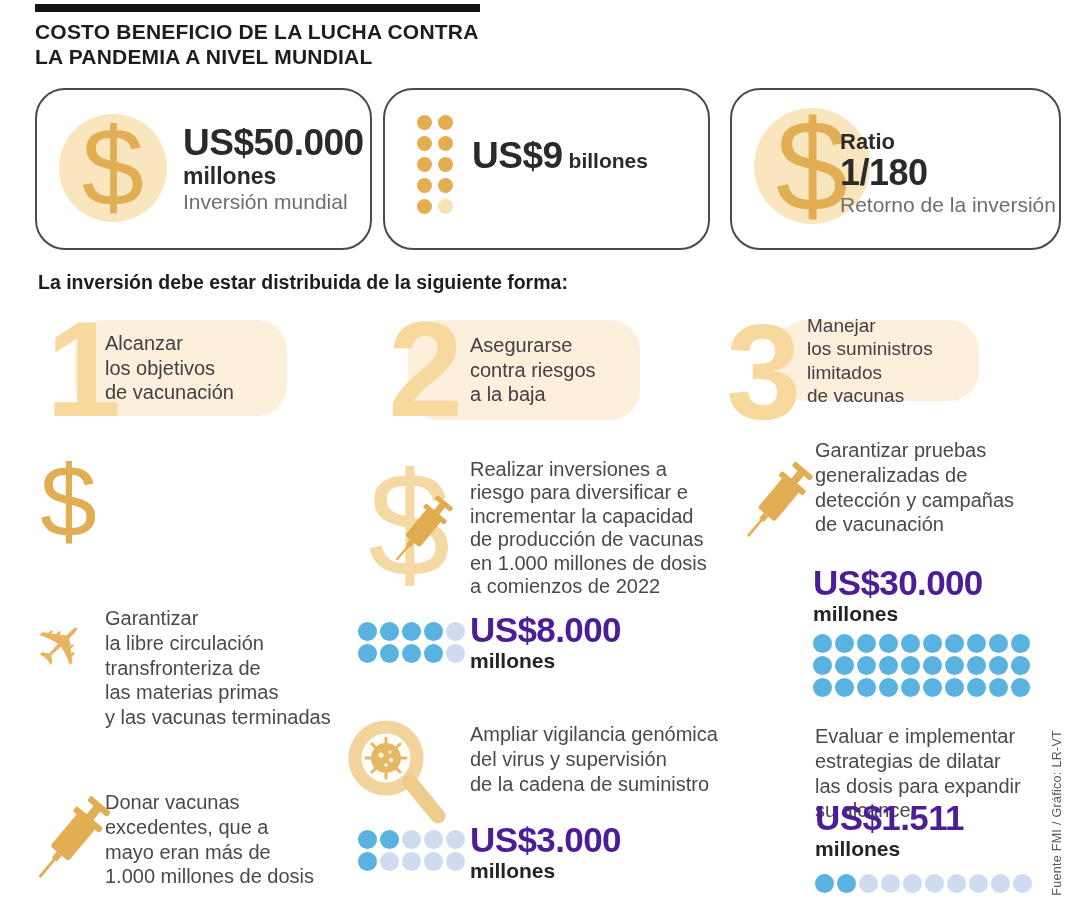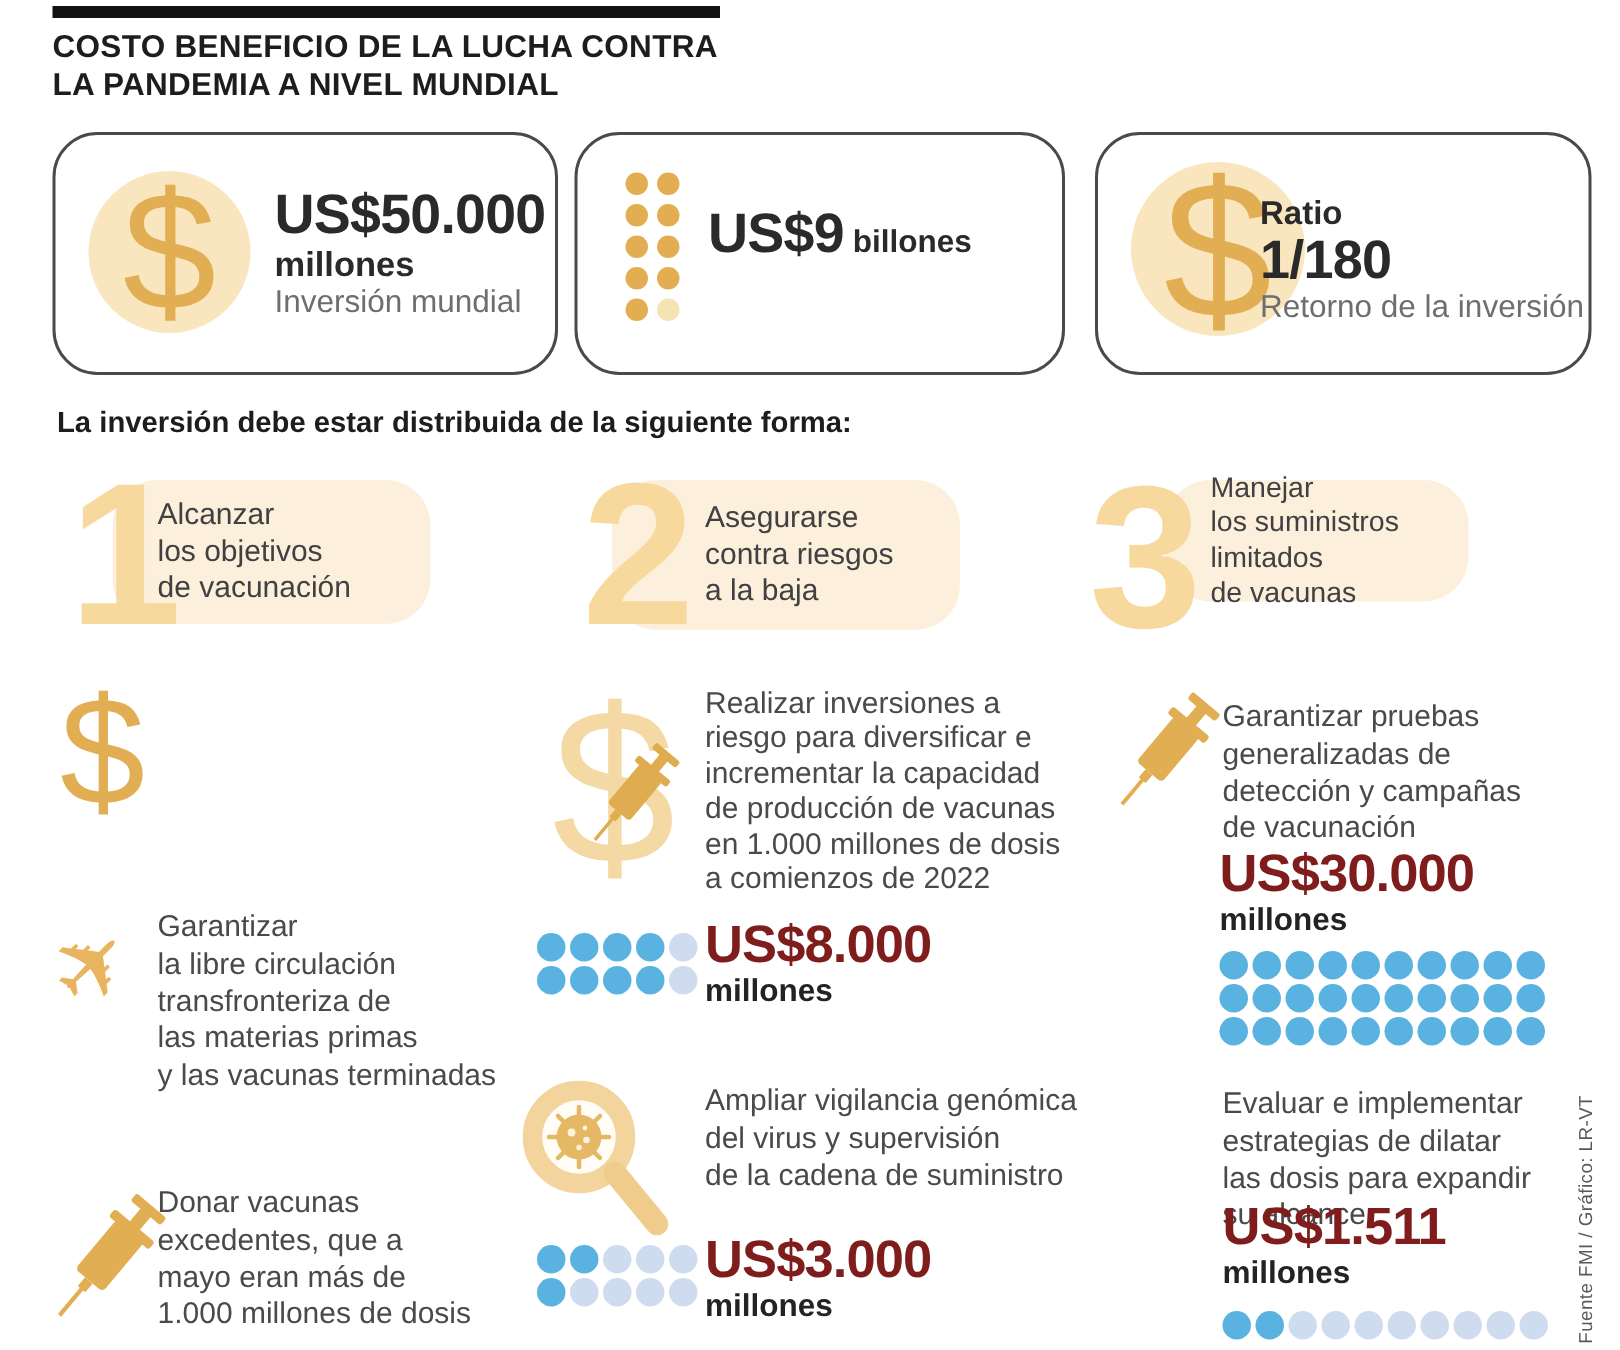--- a/index.html
+++ b/index.html
@@ -36,21 +36,21 @@
   .pill-text{font-size:20px;color:#414042;font-weight:500;line-height:1.22;}
 
   
   .abs{position:absolute;}
   .item-text{font-size:20px;color:#4a4a4b;line-height:1.24;}
   .item-text.tight{line-height:1.17;}
   .dollar-plain{font-weight:500;color:#E2AE53;line-height:.85;}
   .plane{display:inline-block;font-size:62px;color:#E8B45F;transform:rotate(-45deg);line-height:1;}
   .dots .dot-row{display:flex;}
   .dot{display:inline-block;border-radius:50%;flex:none;}
-  .amount-value{font-size:35px;font-weight:600;color:#7f1d1d;letter-spacing:-0.6px;line-height:1.05;}
+  .amount-value{font-size:35px;font-weight:600;color:#4c1d95;letter-spacing:-0.6px;line-height:1.05;}
   .amount-unit{font-size:21px;font-weight:700;color:#232323;line-height:1.15;}
   .combo{position:relative;}
   .combo .light-dollar{font-size:148px;font-weight:500;color:#F4D9A4;line-height:.9;}
   .combo svg{position:absolute;}
   .source{position:absolute;right:16px;bottom:4px;writing-mode:vertical-rl;transform:rotate(180deg);
           font-size:12.5px;color:#58595B;letter-spacing:.3px;}
 </style>
 </head>
 <body>
 
@@ -256,21 +256,21 @@
       <g fill="#E2AE53">
         <rect x="18" y="0" width="24" height="6" rx="2"></rect>
         <rect x="26" y="5" width="8" height="12"></rect>
         <rect x="14" y="16" width="32" height="6" rx="2"></rect>
         <rect x="19" y="20" width="22" height="40" rx="3"></rect>
         <rect x="27" y="60" width="6" height="7"></rect>
         <rect x="28.7" y="66" width="2.6" height="22"></rect>
       </g>
     </svg>
   </div>
-  <div class="abs item-text pre" style="left:815px;top:466px;">Garantizar pruebas
+  <div class="abs item-text pre" style="left:815px;top:438px;">Garantizar pruebas
 generalizadas de
 detección y campañas
 de vacunación</div>
 
   <div class="abs" style="left:813px;top:565px;">
     <div class="amount-value">US$30.000</div>
     <div class="amount-unit">millones</div>
   </div>
   <div class="abs dots" style="left:813px;top:634px;">
       <div class="dot-row">

